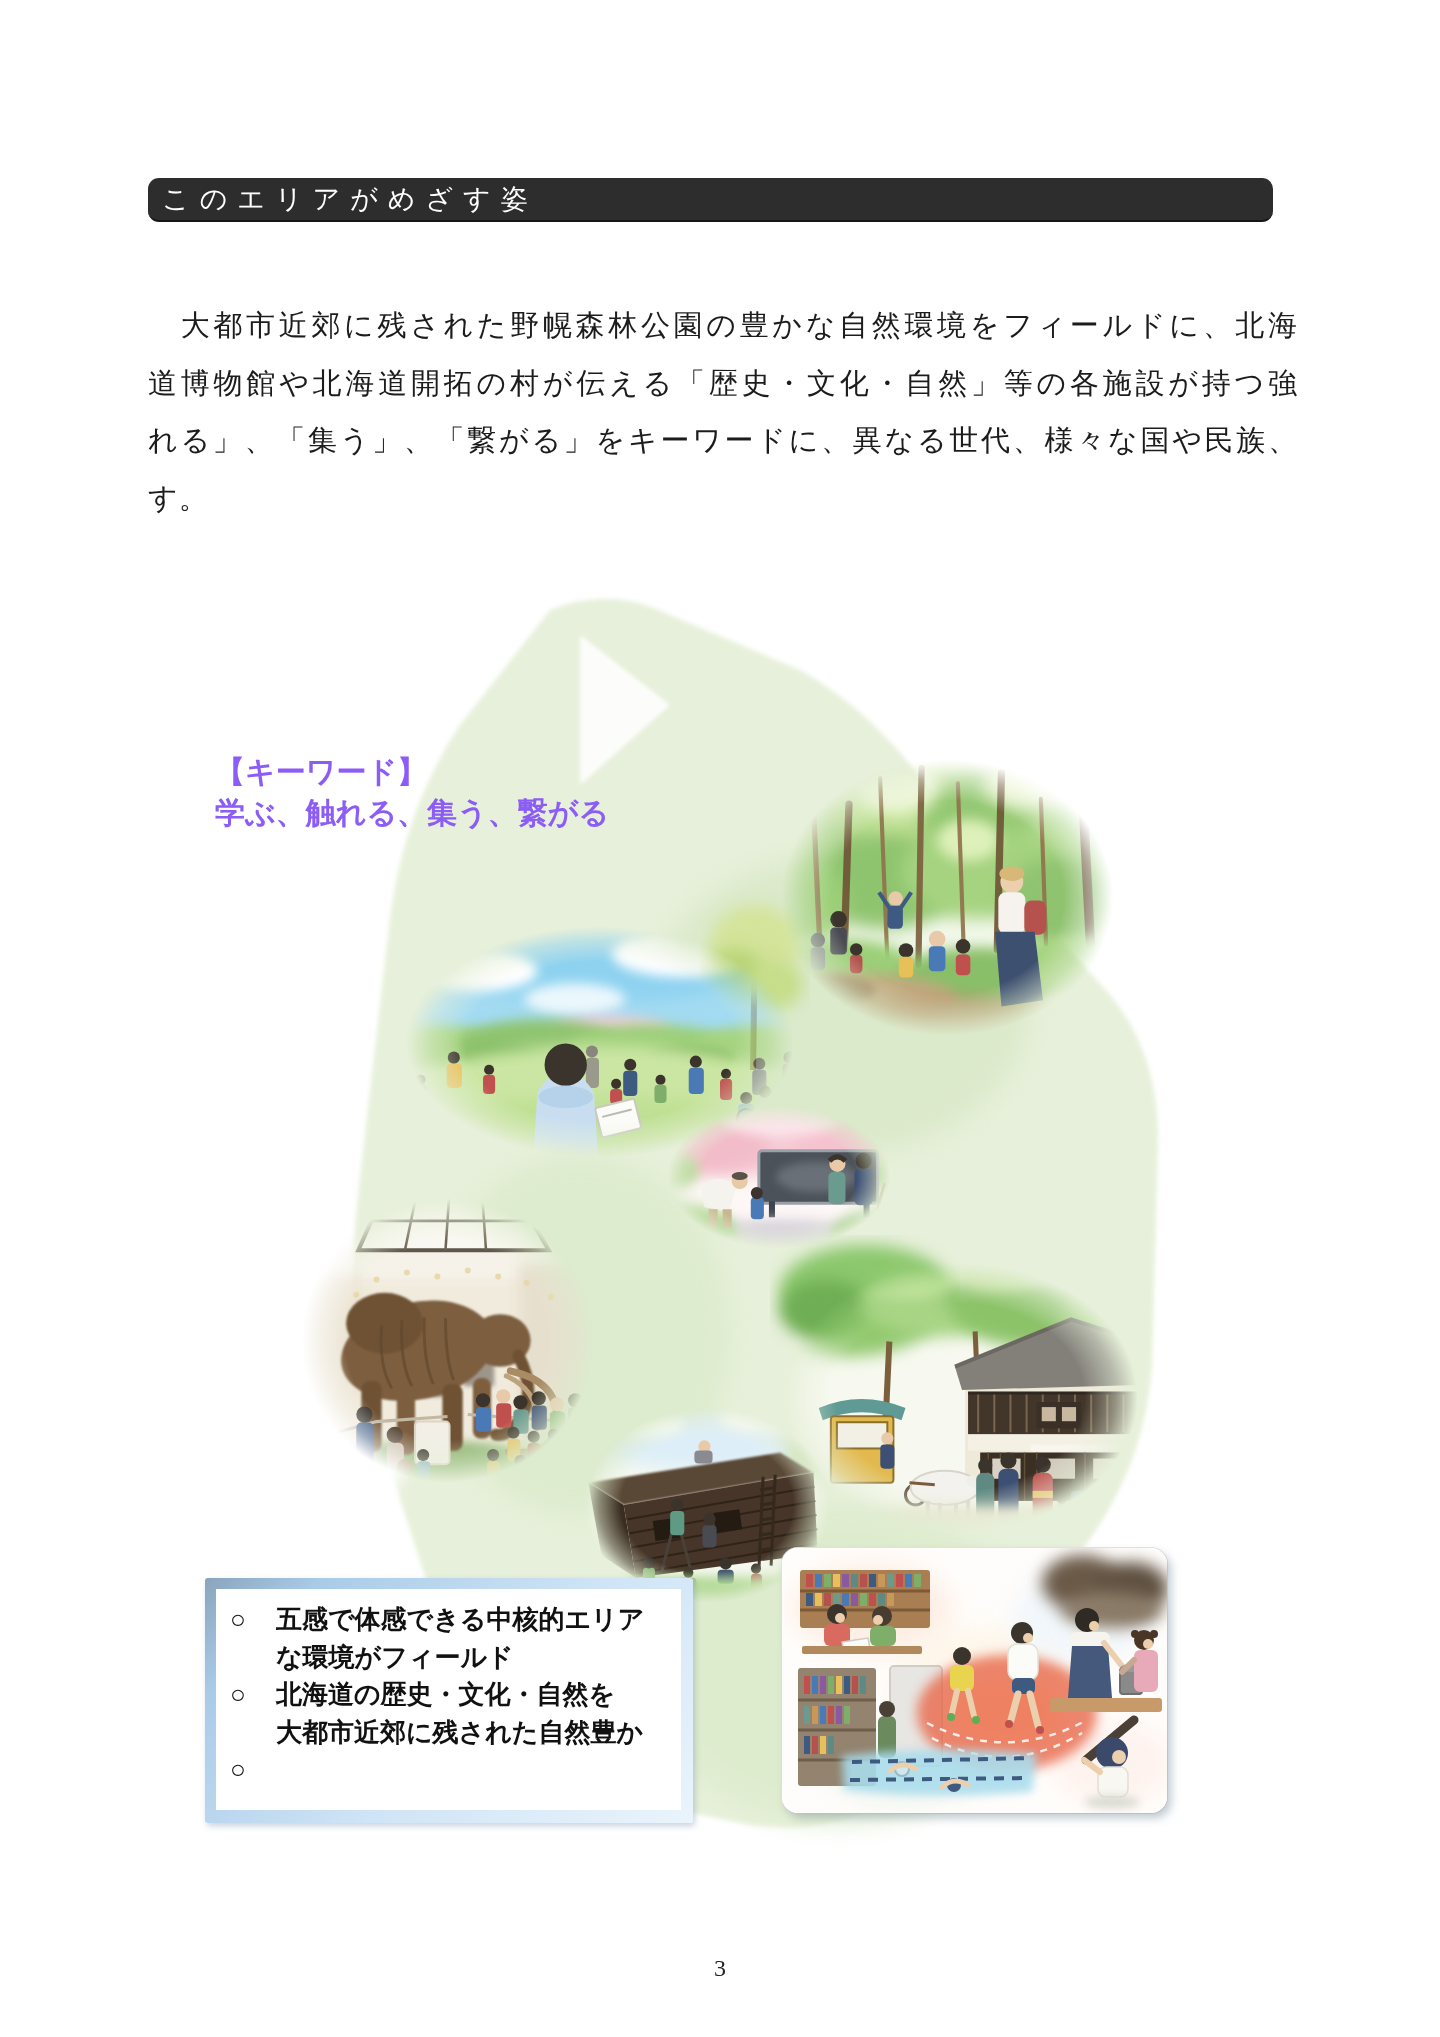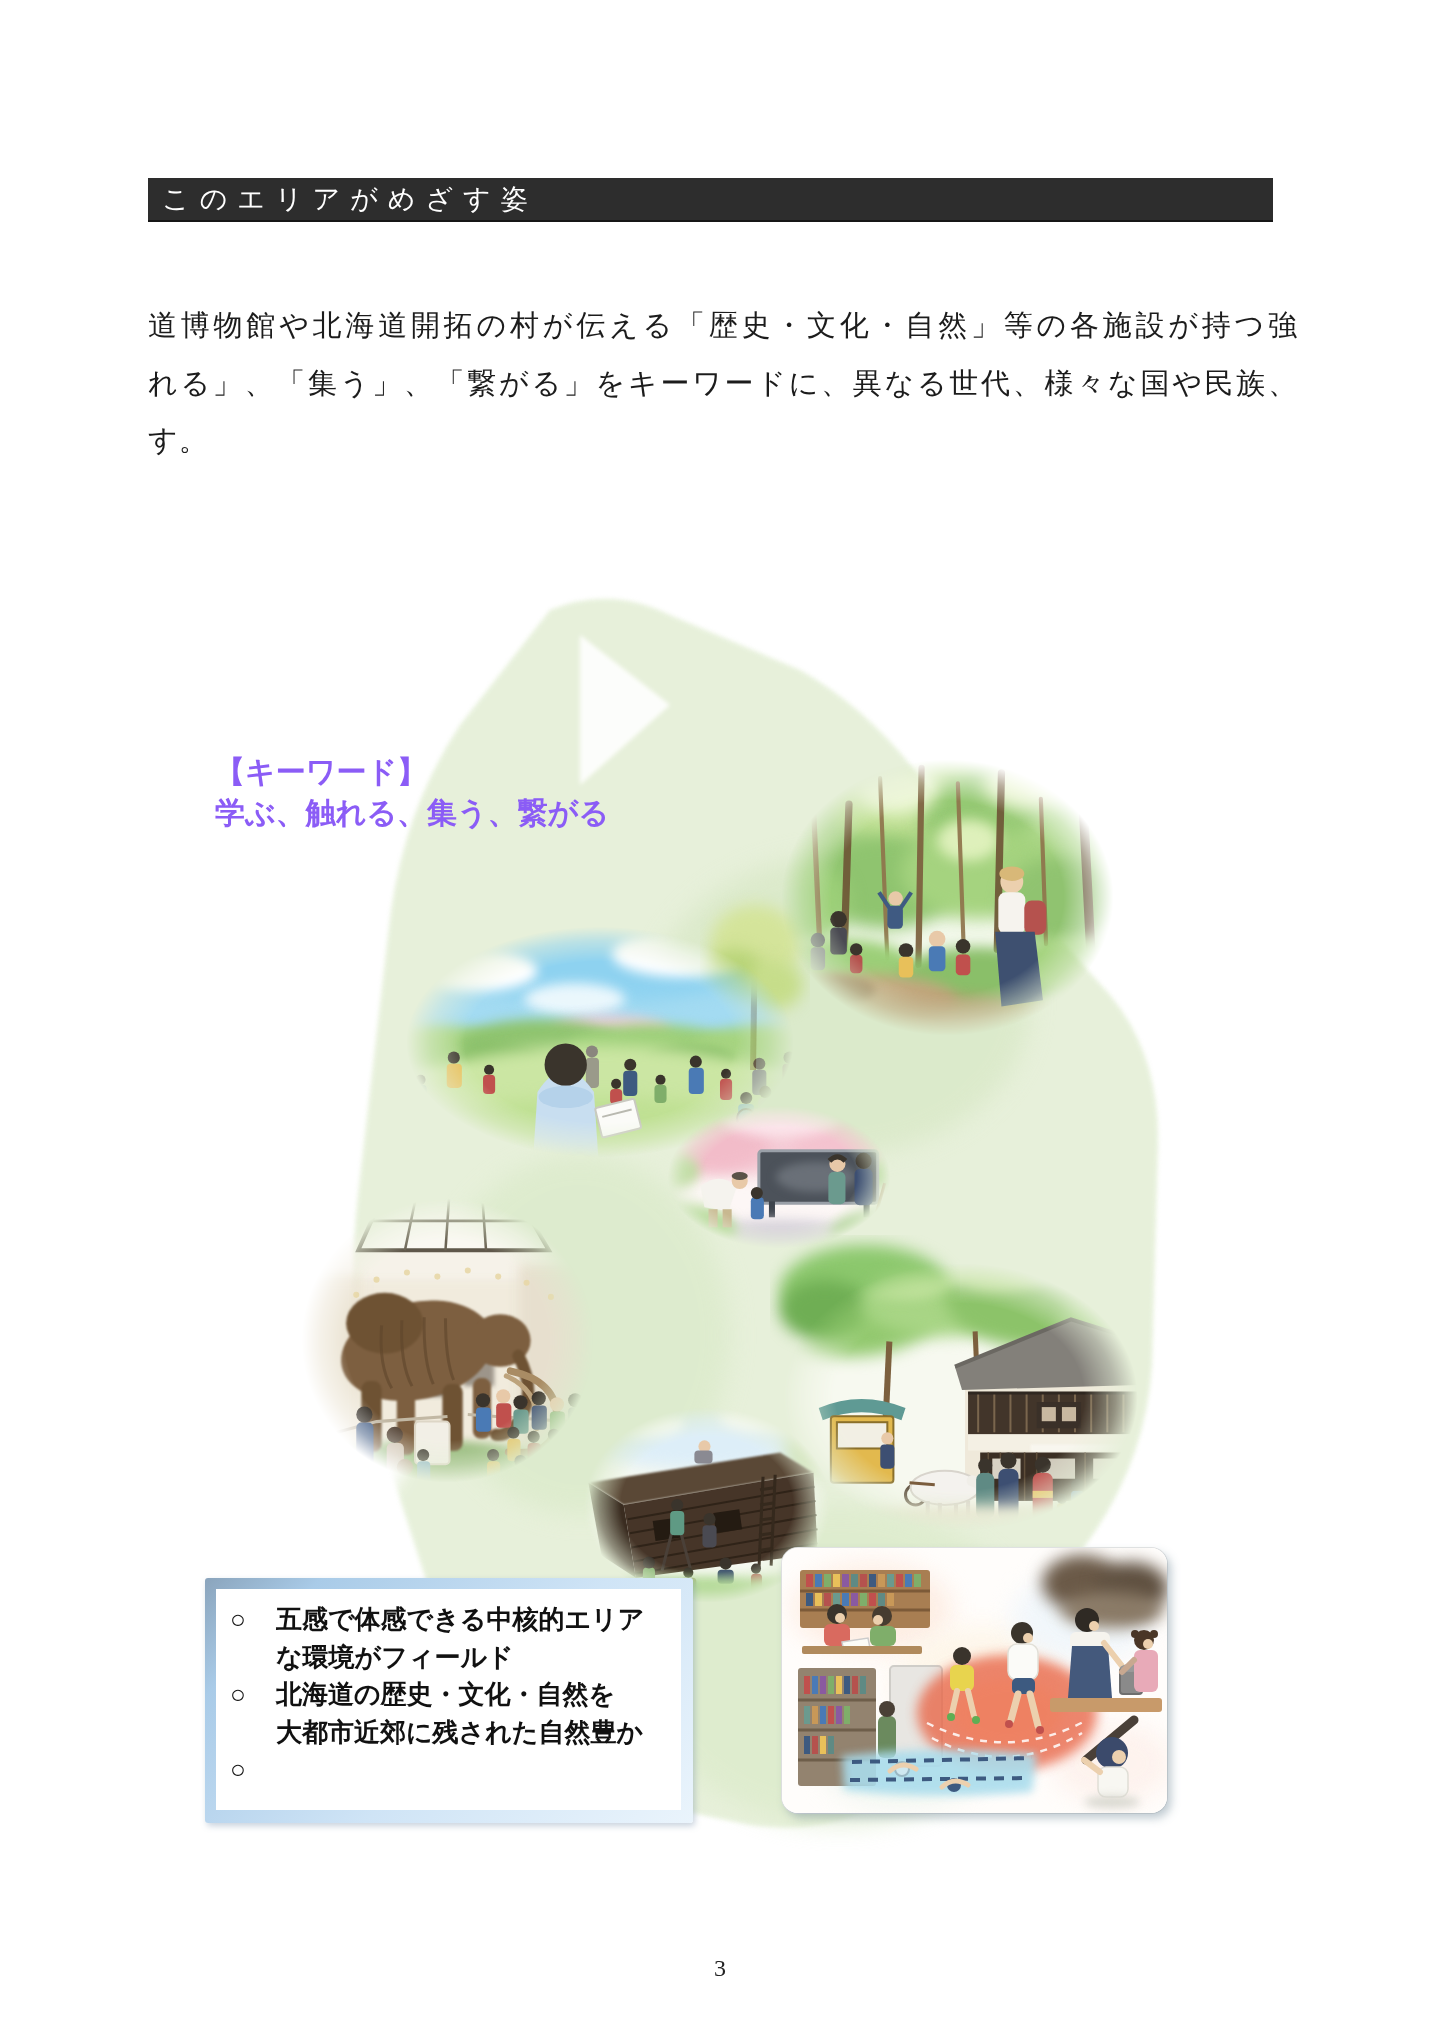--- a/index.html
+++ b/index.html
@@ -1,21 +1,21 @@
 <!DOCTYPE html>
 <html><head>
 <meta charset="utf-8">
 <style>
   html,body{margin:0;padding:0;background:#888;}
   .page{position:relative;width:1440px;height:2037px;margin:0 auto;background:#ffffff;overflow:hidden;
         font-family:"Liberation Serif","DejaVu Serif",serif;color:#1c1c1c;}
   
   .titlebar{position:absolute;left:148px;top:178px;width:1125px;height:44px;background:#2d2d2d;
             display:flex;align-items:center;box-sizing:border-box;padding-left:14px;
-            border-bottom:2px solid #161616;}
+            border-bottom:2px solid #161616;border-radius:11px;}
   .titlebar span{color:#ffffff;font-family:"Liberation Sans","DejaVu Sans",sans-serif;
             font-size:27px;letter-spacing:10px;font-weight:500;white-space:nowrap;}
   .para{position:absolute;left:148px;top:297px;width:1150px;font-size:29px;line-height:57.6px;
         letter-spacing:1px;}
   .para-line{text-align:justify;text-align-last:justify;text-justify:inter-character;height:57.6px;white-space:nowrap;}
   .para-line.last{text-align-last:left;}
   .keywords{position:absolute;left:215px;top:751px;font-family:"Liberation Sans","DejaVu Sans",sans-serif;
         font-weight:bold;font-size:30px;line-height:41px;color:#8b5cf6;}
   .pagenum{position:absolute;left:0;top:1955px;width:1440px;text-align:center;font-size:24px;color:#222;}
   
@@ -599,20 +599,21 @@
         <span class="sb-marker">○</span>
       </div>
     </div>
   </div>
 
   <div class="titlebar">
     <span>このエリアがめざす姿</span>
   </div>
 
   <div class="para">
+    <div class="para-line">　大都市近郊に残された野幌森林公園の豊かな自然環境をフィールドに、北海</div>
     <div class="para-line">道博物館や北海道開拓の村が伝える「歴史・文化・自然」等の各施設が持つ強</div>
     <div class="para-line">れる」、「集う」、「繋がる」をキーワードに、異なる世代、様々な国や民族、</div>
     <div class="para-line last">す。</div>
   </div>
 
   <div class="keywords">
     <div>【キーワード】</div>
     <div>学ぶ、触れる、集う、繋がる</div>
   </div>
 

